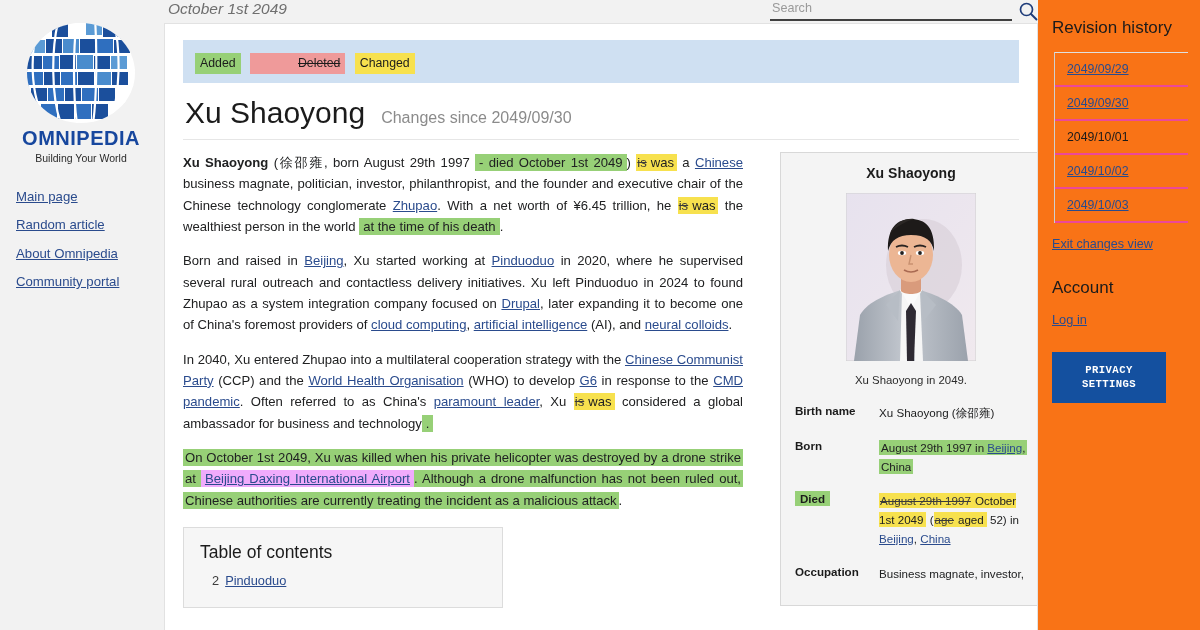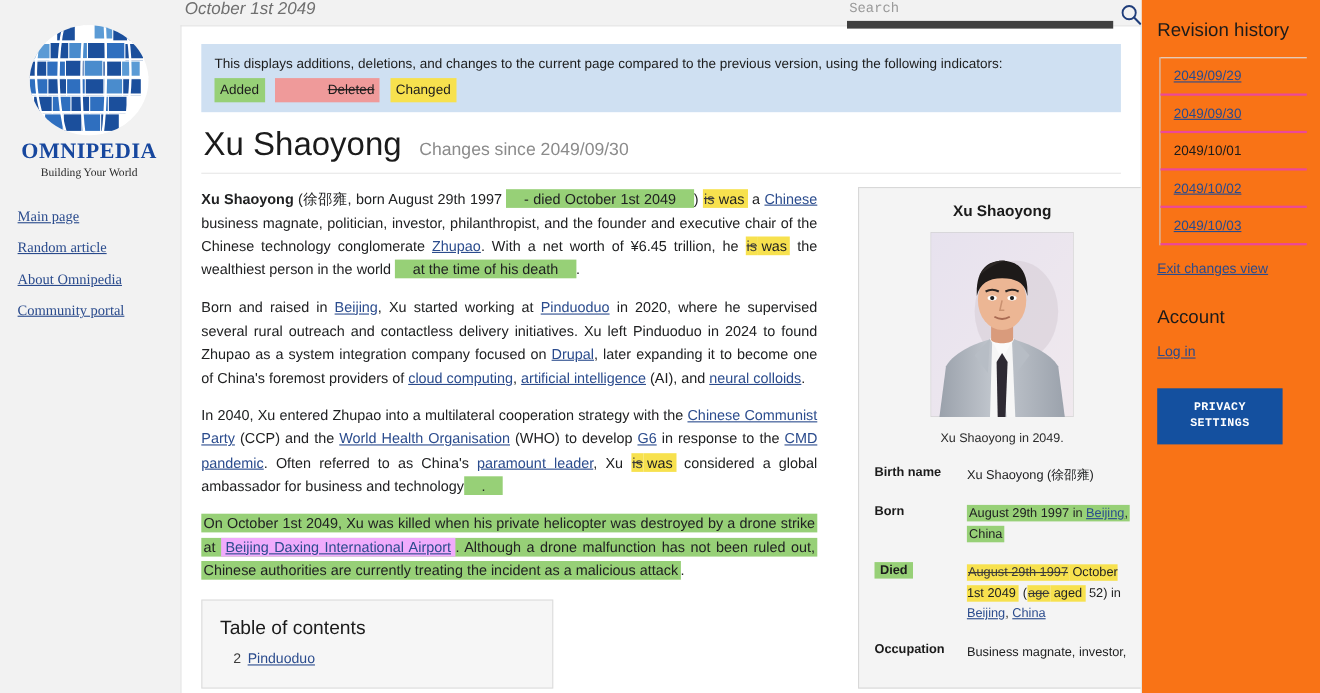--- a/index.html
+++ b/index.html
@@ -11,21 +11,20 @@
     font-family: "Liberation Sans", sans-serif;
     color: #222;
   }
   #app { position: relative; width: 1200px; height: 630px; display: flex; }
 
   
   .left-rail {
     width: 162px; flex: 0 0 162px;
     background: #f2f2f2;
     padding: 14px 12px 4px 12px;
-    font-family: Liberation Serif, serif;
   }
   .logo-wrap { width: 124px; margin: 4px auto 0 auto; text-align: center; }
   .globe { display: block; margin: 0 auto; }
   .brand-name {
     font-size: 20px; font-weight: bold; letter-spacing: 0.5px;
     color: #17479e; margin-top: 4px; line-height: 1;
   }
   .brand-tag {
     font-size: 10.5px; color: #2b2b2b; margin-top: 5px; line-height: 1;
   }
@@ -86,21 +85,21 @@
   .article-col { width: 560px; }
   p.para {
     font-size: 13.1px; line-height: 1.63; margin: 0 0 13px 0;
     color: #202122; text-align: justify;
   }
   p.para:last-child { margin-bottom: 0; }
   a.wlink { color: #2a4b8d; text-decoration: underline; }
   .bold { font-weight: bold; }
 
   
-  .ins { background: #97d077; padding: 1px 16px; }
+  .ins { background: #97d077; padding: 1px 4px; }
   .del { background: #f7e14e; text-decoration: line-through; color: #3a3a3a; padding: 1px 1px; }
   .chg-new { background: #f7e14e; padding: 1px 3px; }
   .ins-block { background: #97d077; padding: 1px 2px; box-decoration-break: clone; -webkit-box-decoration-break: clone; }
   .ins-inner-link { background: #f0abfc; padding: 1px 4px; }
 
   
   .toc {
     margin-top: 16px; width: 320px;
     background: #f6f6f6; border: 1px solid #dcdcdc;
     padding: 14px 16px 10px 16px;
@@ -164,23 +163,23 @@
     font-size: 10.6px; font-weight: bold; letter-spacing: 0.4px;
     text-align: center; line-height: 1.35; cursor: pointer;
   }
 
   
   .search-zone {
     position: absolute; left: 770px; top: 0px; width: 268px;
     display: flex; align-items: center; gap: 6px;
   }
   .search-input {
-    flex: 1 1 auto; border: none; border-bottom: 7px solid #404040;
+    flex: 1 1 auto; border: none; border-bottom: 2px solid #404040;
     background: transparent; outline: none;
-    font-family: Liberation Mono, monospace;
+    font-family: Liberation Sans, sans-serif;
     font-size: 12.6px; color: #0f172a; padding: 1px 2px 4px 2px;
   }
   .search-input::placeholder { color: #9a9a9a; }
 </style>
 </head>
 <body>
 
 <div id="app">
 
   <div class="left-rail">
@@ -261,21 +260,20 @@
     </nav>
   </div>
 
   <div class="center-col">
 
     <div class="rev-date">October 1st 2049</div>
 
     <div class="card">
 
       <div class="notice">
-        <div>This displays additions, deletions, and changes to the current page compared to the previous version, using the following indicators:</div>
         <div class="notice-legend">
           <span class="tag added">Added</span>
           <span class="tag deleted">Deleted</span>
           <span class="tag changed">Changed</span>
         </div>
       </div>
 
       <div class="title-row">
         <h1 class="page-title">Xu Shaoyong</h1>
         <span class="changes-since">Changes since 2049/09/30</span>

